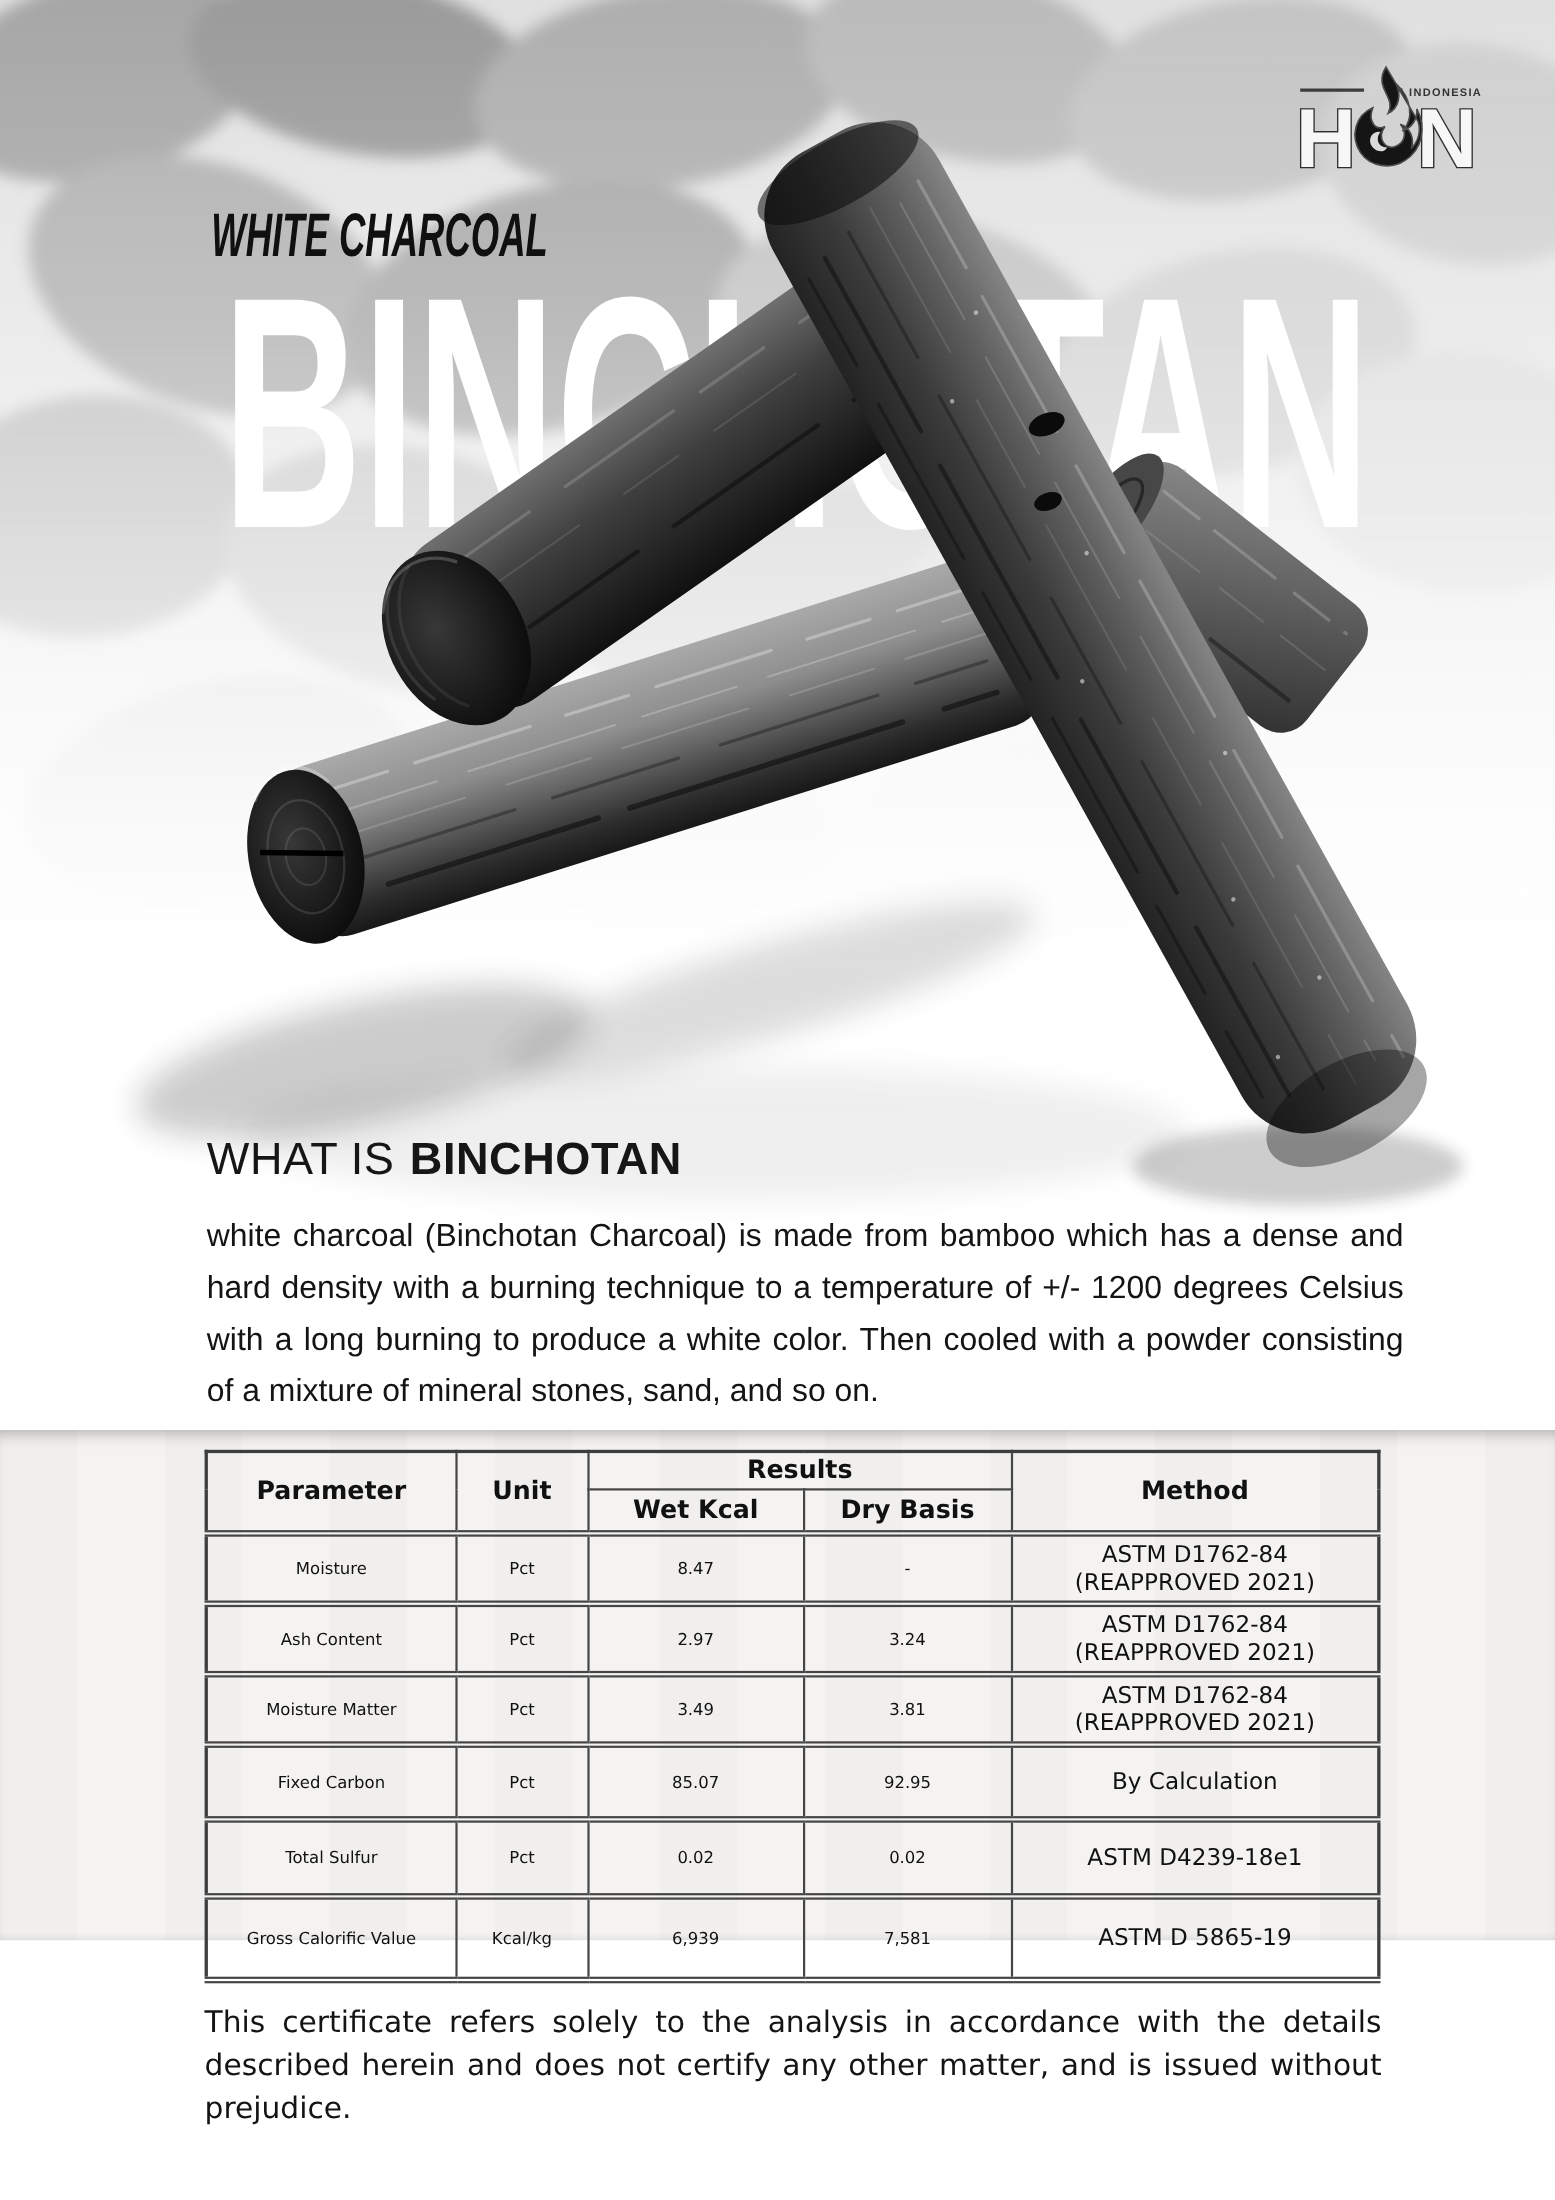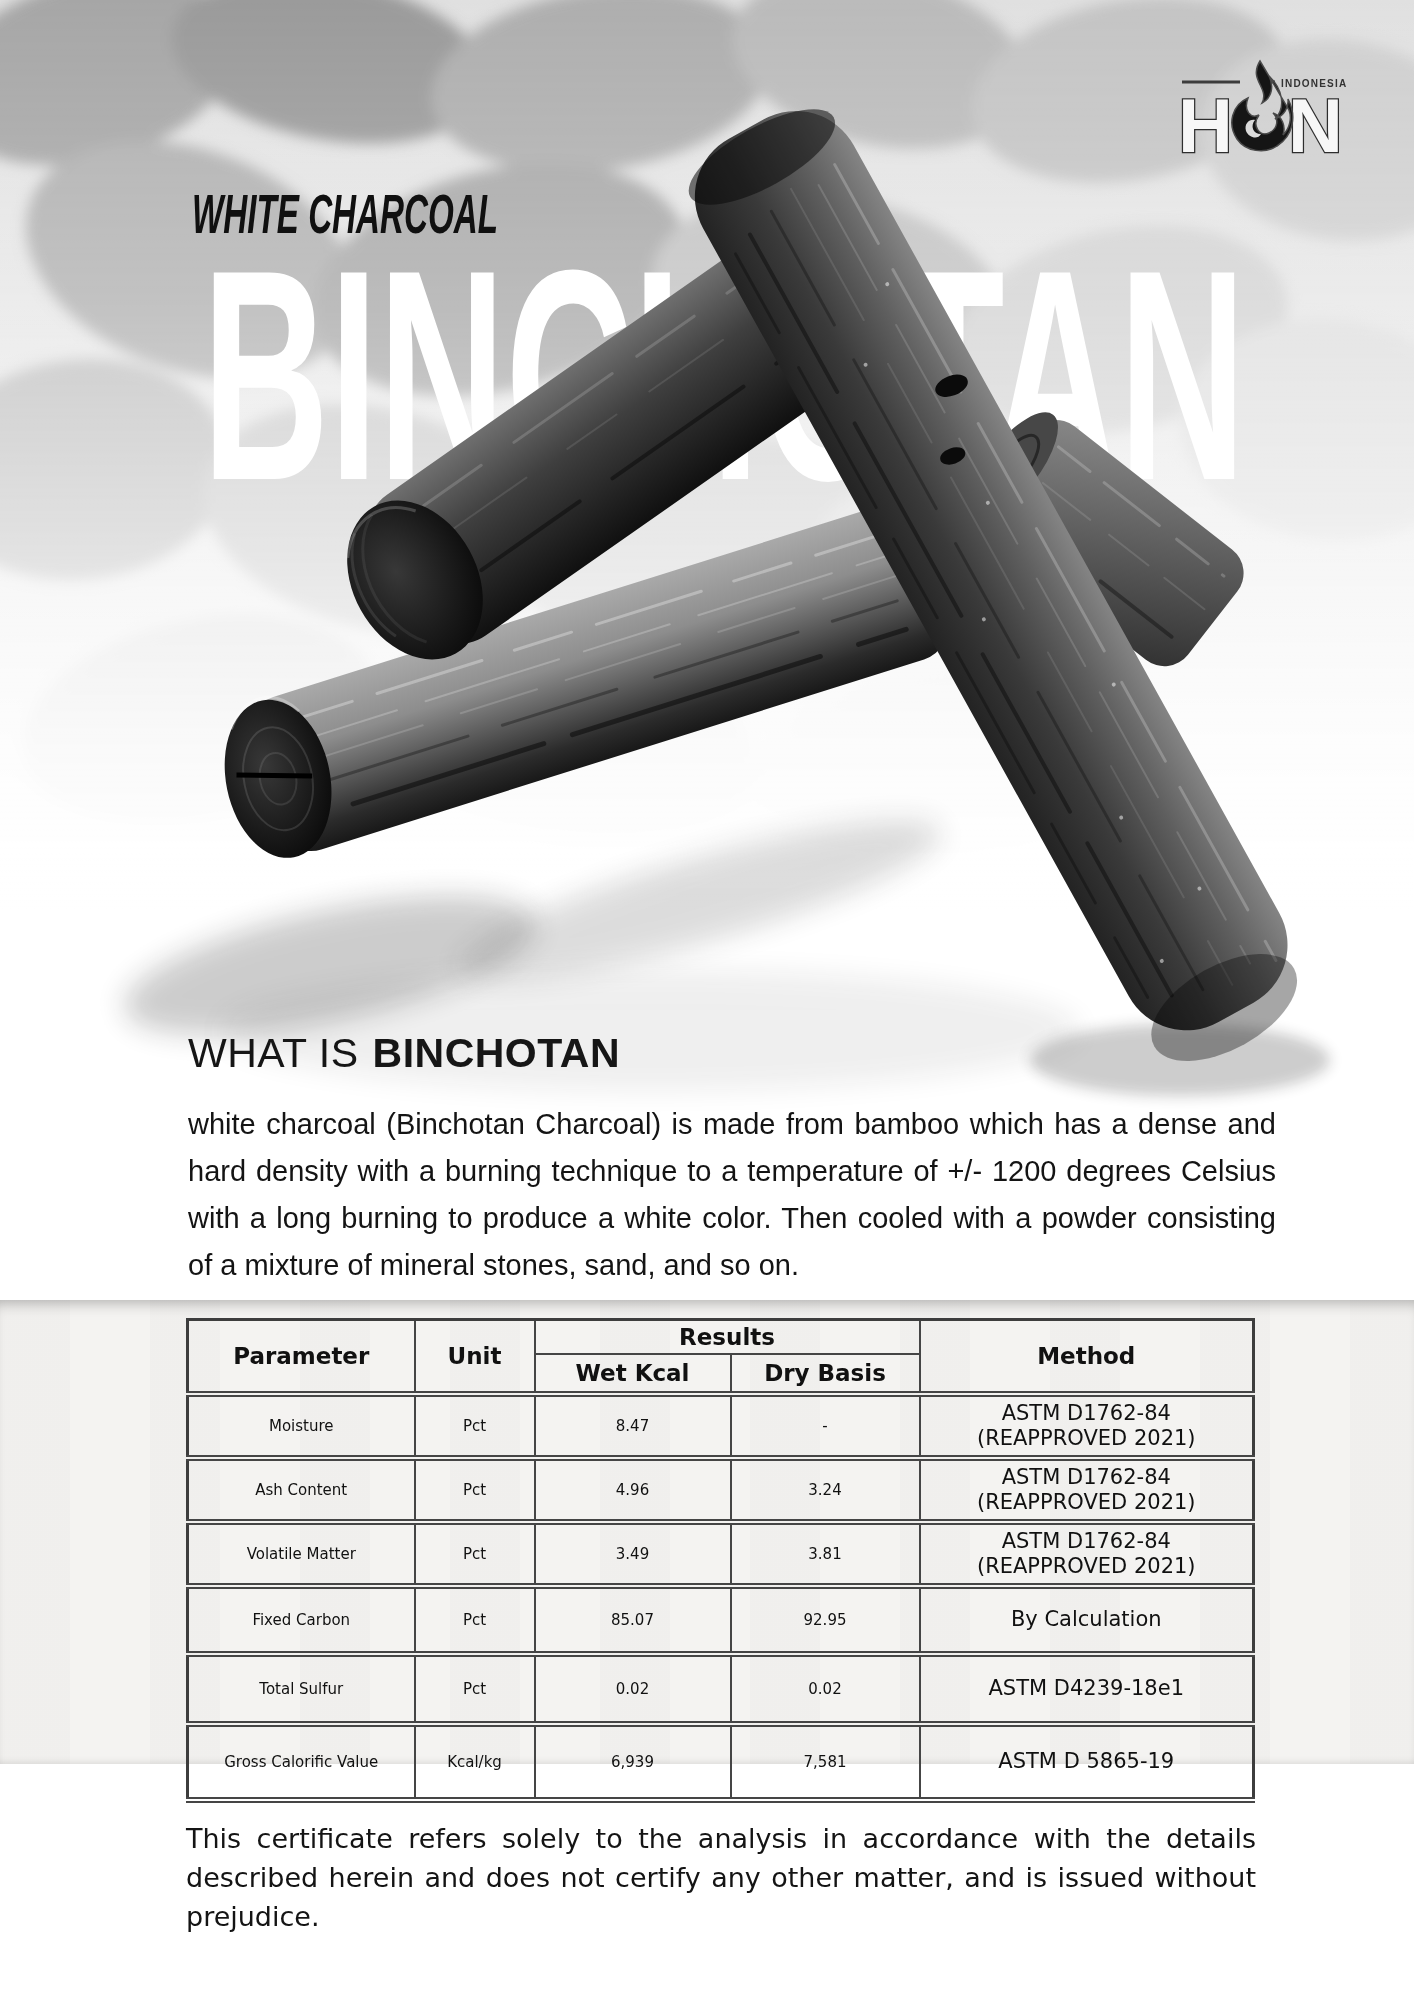--- a/index.html
+++ b/index.html
@@ -278,26 +278,26 @@
         <tr class="tr-r1">
           <td>Moisture</td>
           <td>Pct</td>
           <td>8.47</td>
           <td>-</td>
           <td class="method">ASTM D1762-84 (REAPPROVED 2021)</td>
         </tr>
         <tr class="tr-r2">
           <td>Ash Content</td>
           <td>Pct</td>
-          <td>4.96</td>
+          <td>2.97</td>
           <td>3.24</td>
           <td class="method">ASTM D1762-84 (REAPPROVED 2021)</td>
         </tr>
         <tr class="tr-r3">
-          <td>Volatile Matter</td>
+          <td>Moisture Matter</td>
           <td>Pct</td>
           <td>3.49</td>
           <td>3.81</td>
           <td class="method">ASTM D1762-84 (REAPPROVED 2021)</td>
         </tr>
         <tr class="tr-r4">
           <td>Fixed Carbon</td>
           <td>Pct</td>
           <td>85.07</td>
           <td>92.95</td>

